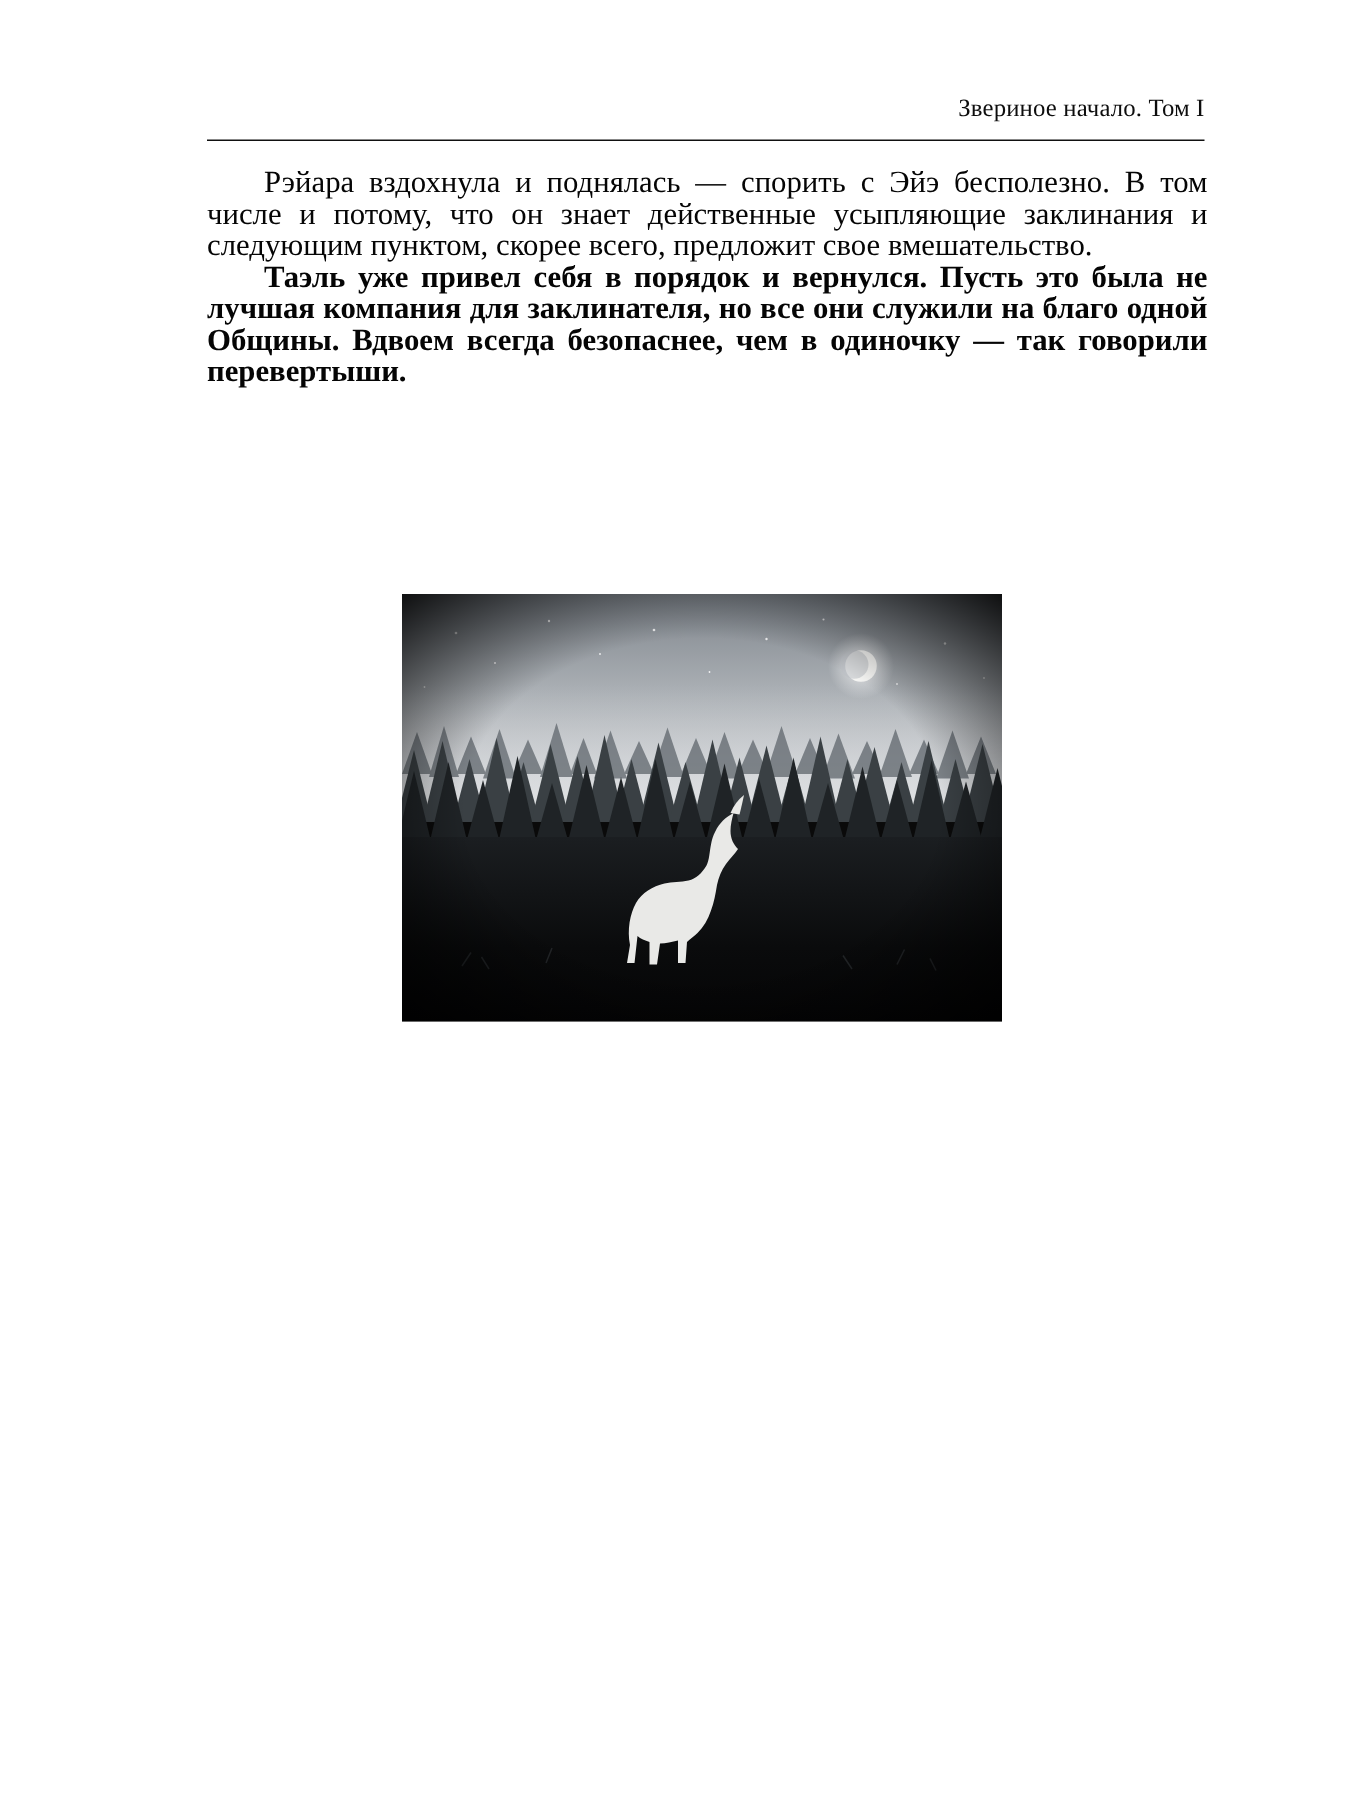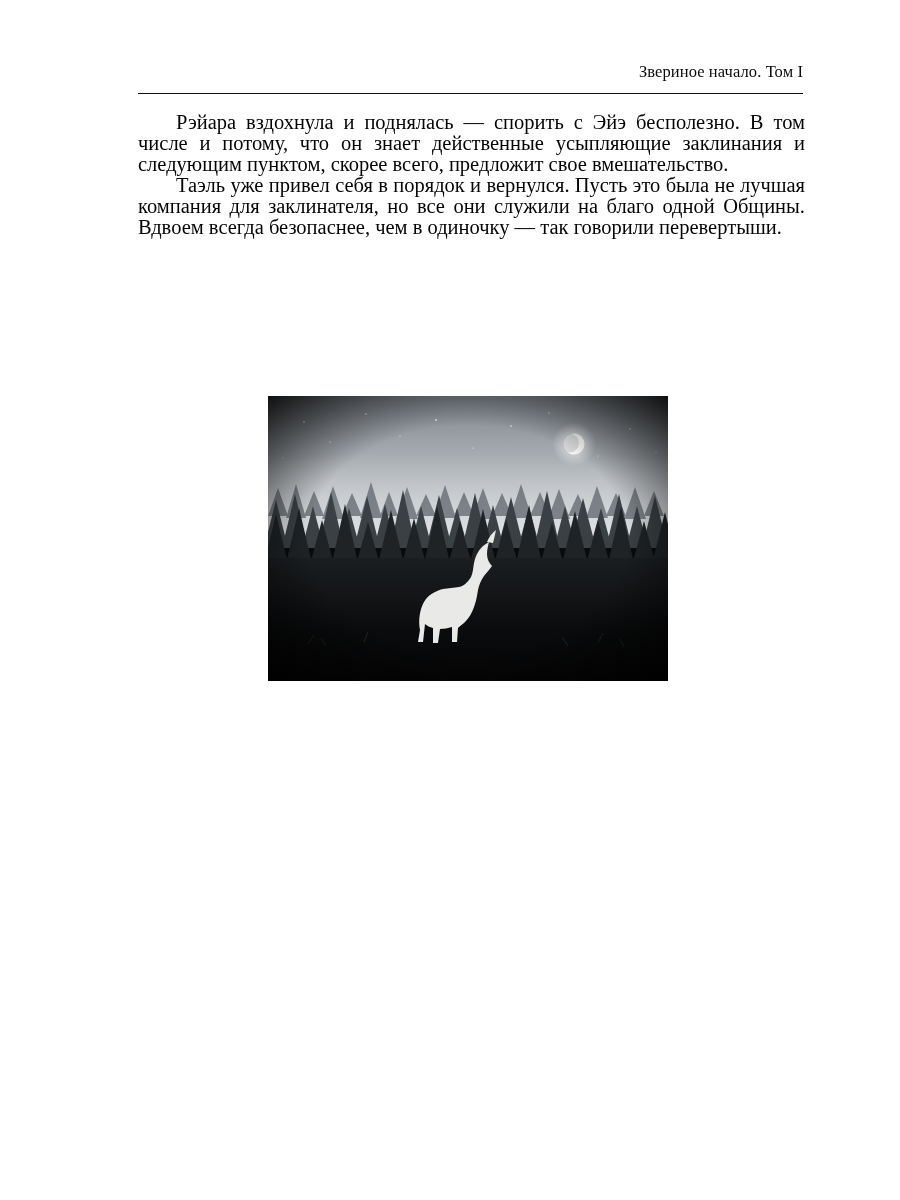--- a/index.html
+++ b/index.html
@@ -60,20 +60,21 @@
     margin: 0;
     text-indent: 38px;
     text-align: justify;
     font-size: 20.5px;
     line-height: 21px;
     color: #050505;
     hyphens: manual;
   }
   .para + .para {
     margin-top: 0px;
+    font-weight: bold;
   }
 
   
   .figure-wrap {
     position: absolute;
     left: 268px;
     top: 396px;
     width: 400px;
     height: 285px;
   }

